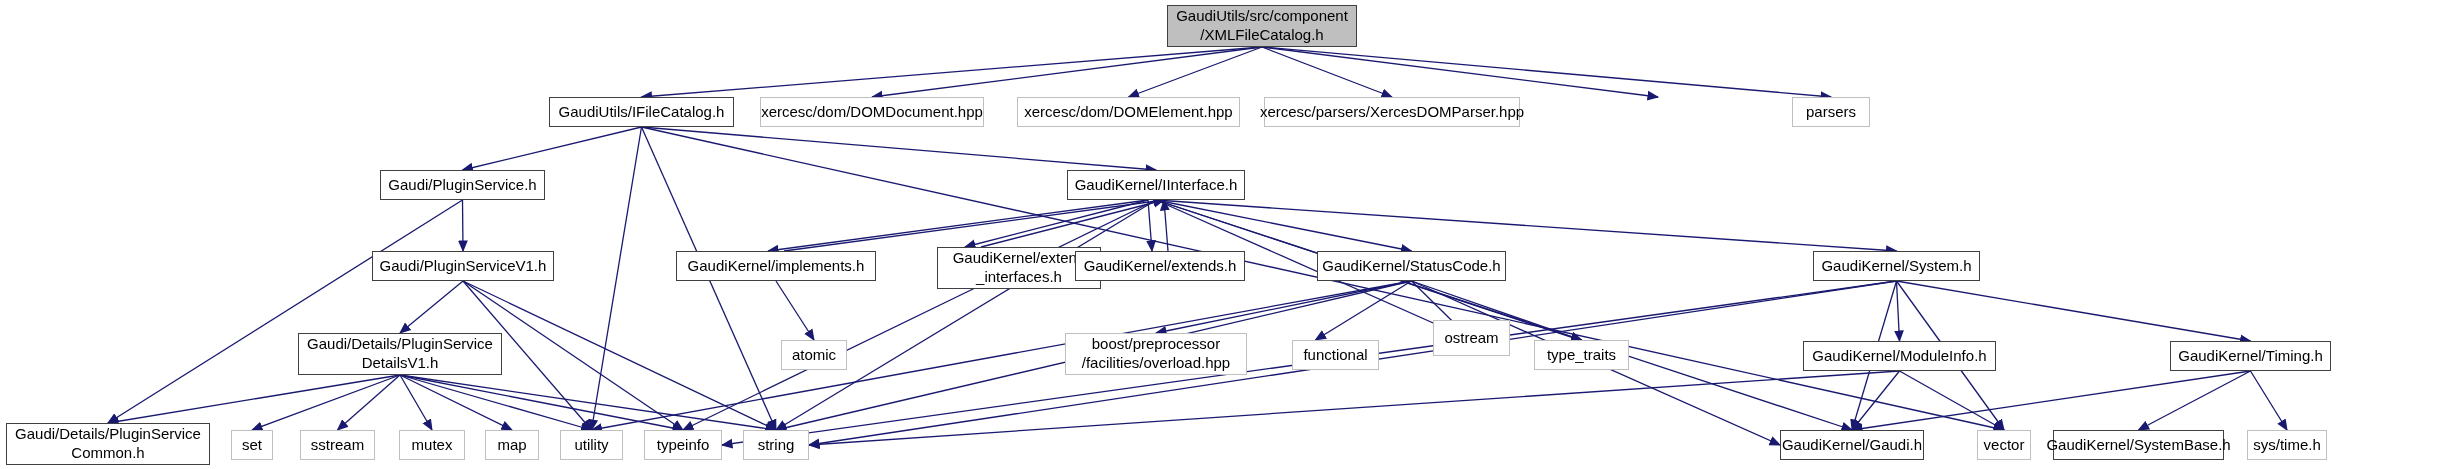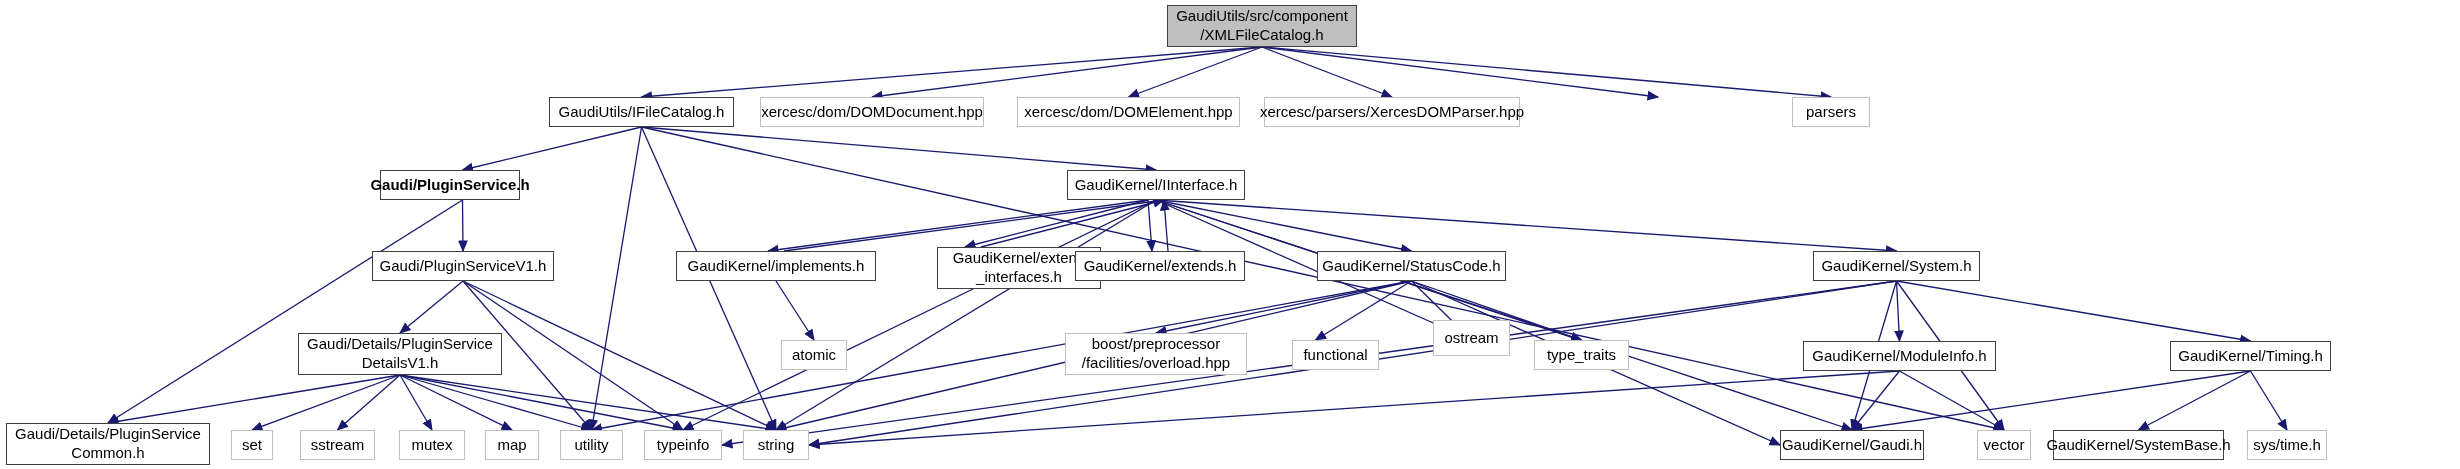--- a/index.html
+++ b/index.html
@@ -115,21 +115,21 @@
       <line x1="2250.5" y1="371" x2="2287" y2="430" stroke="#191970" stroke-width="1.3" marker-end="url(#arrow)"></line>
     </svg>
 
 <div class="node main" style="left: 1167px; top: 5px; width: 190px; height: 42px;">GaudiUtils/src/component
 /XMLFileCatalog.h</div>
     <div class="node linked" style="left: 549px; top: 97px; width: 185px; height: 30px;">GaudiUtils/IFileCatalog.h</div>
     <div class="node" style="left: 760px; top: 97px; width: 224px; height: 30px;">xercesc/dom/DOMDocument.hpp</div>
     <div class="node" style="left: 1017px; top: 97px; width: 223px; height: 30px;">xercesc/dom/DOMElement.hpp</div>
     <div class="node" style="left: 1264px; top: 97px; width: 256px; height: 30px;">xercesc/parsers/XercesDOMParser.hpp</div>
     <div class="node" style="left: 1792px; top: 97px; width: 78px; height: 30px;">parsers</div>
-    <div class="node linked" style="left: 380px; top: 170px; width: 140px; height: 30px; font-weight: bold;">Gaudi/PluginService.h</div>
+    <div class="node linked" style="left: 380px; top: 170px; width: 165px; height: 30px;">Gaudi/PluginService.h</div>
     <div class="node linked" style="left: 1067px; top: 170px; width: 178px; height: 30px;">GaudiKernel/IInterface.h</div>
     <div class="node linked" style="left: 372px; top: 251px; width: 182px; height: 30px;">Gaudi/PluginServiceV1.h</div>
     <div class="node linked" style="left: 676px; top: 251px; width: 200px; height: 30px;">GaudiKernel/implements.h</div>
     <div class="node linked" style="left: 897px; top: 247px; width: 164px; height: 42px; margin-left: 40px;">GaudiKernel/extend
 _interfaces.h</div>
     <div class="node linked" style="left: 1075px; top: 251px; width: 170px; height: 30px;">GaudiKernel/extends.h</div>
     <div class="node linked" style="left: 1317px; top: 251px; width: 189px; height: 30px;">GaudiKernel/StatusCode.h</div>
     <div class="node linked" style="left: 1813px; top: 251px; width: 167px; height: 30px;">GaudiKernel/System.h</div>
     <div class="node linked" style="left: 298px; top: 333px; width: 204px; height: 42px;">Gaudi/Details/PluginService
 DetailsV1.h</div>

